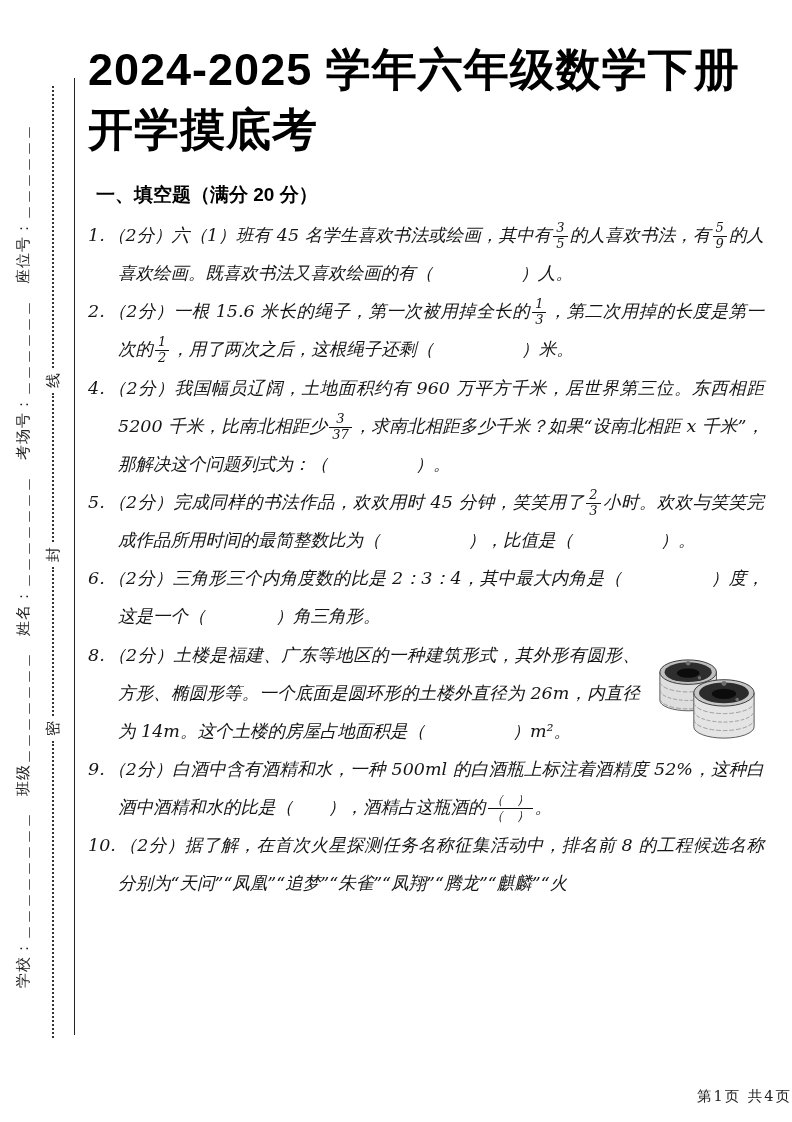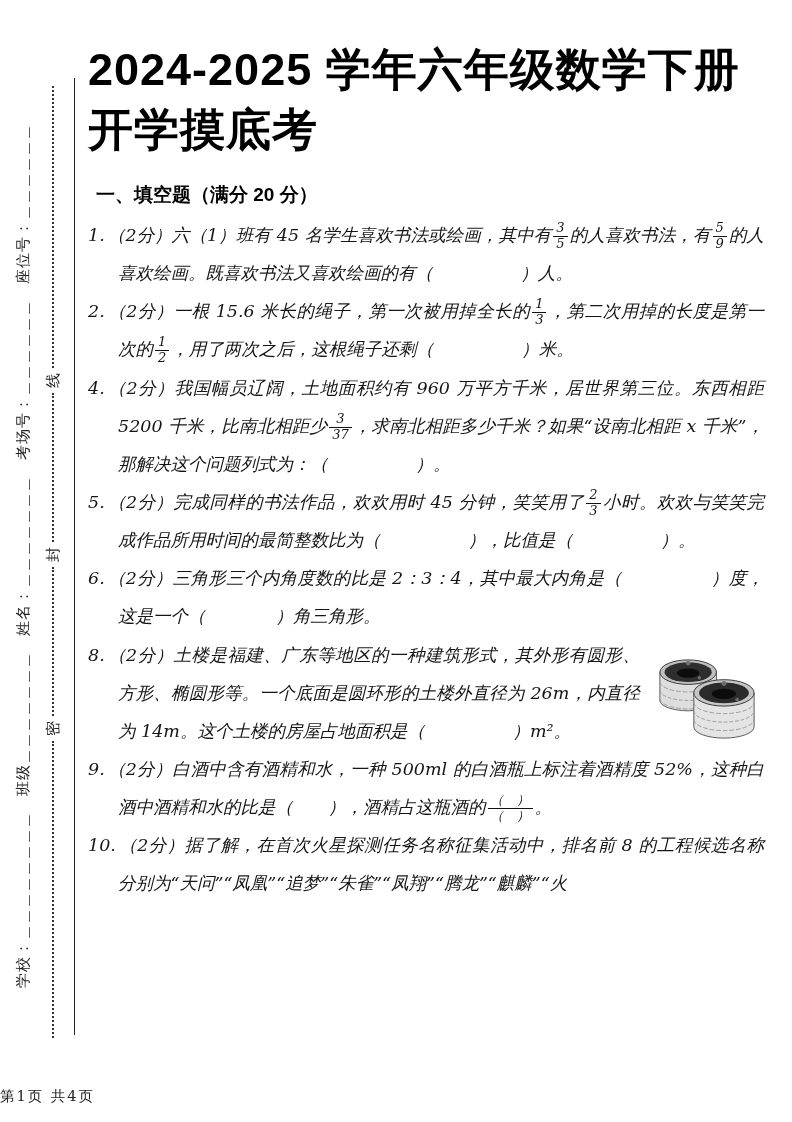--- a/index.html
+++ b/index.html
@@ -58,21 +58,21 @@
   .frac{
     display:inline-block;text-align:center;vertical-align:middle;
     font-size:13px;line-height:1.15;margin:0 2px;text-indent:0;
   }
   .frac .fn{display:block;border-bottom:1px solid #111;padding:0 3px;}
   .frac .fd{display:block;padding:0 3px;}
 
   .tulou{float:right;width:114px;height:98px;margin:6px 0 2px 10px;text-indent:0;}
 
   .page-footer{
-    position:absolute;left:0;bottom:16px;width:792px;text-align:left;
+    position:absolute;left:0;bottom:16px;width:792px;text-align:right;
     font-size:14.5px;color:#222;letter-spacing:2px;
   }
 </style>
 </head>
 <body>
 
 <div class="student-info">学校：＿＿＿＿＿＿＿＿　班级＿＿＿＿＿＿＿　姓名：＿＿＿＿＿＿＿　考场号：＿＿＿＿＿＿　座位号：＿＿＿＿＿＿</div>
 
 <div class="seal-line">
   <div class="dotseg s1"></div>

